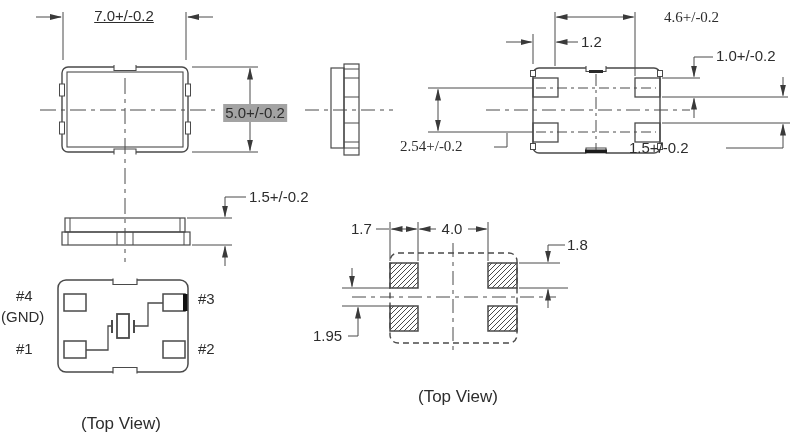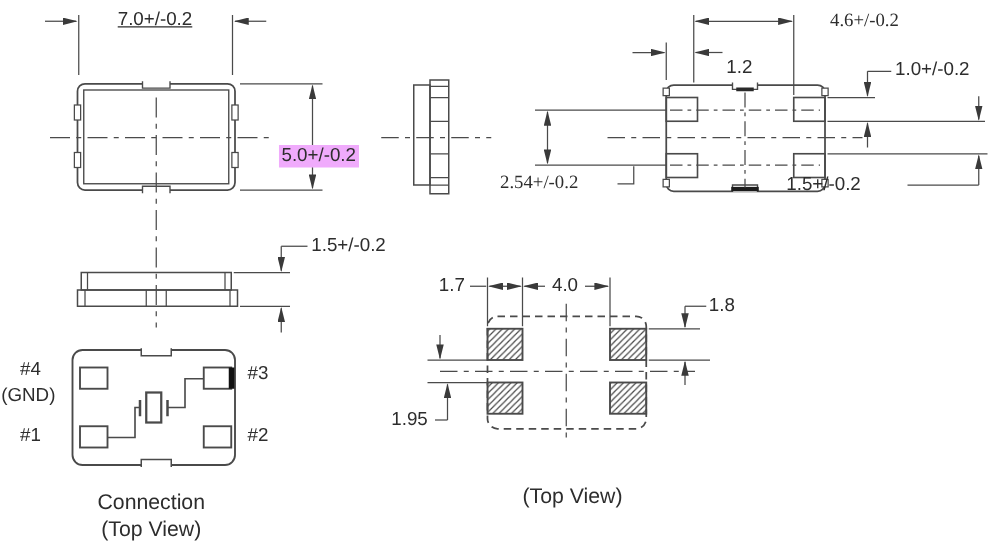--- a/index.html
+++ b/index.html
@@ -2,21 +2,21 @@
 <html><head>
 <meta charset="utf-8">
 <style>
   html,body{margin:0;padding:0;background:#fff;}
   #stage{position:relative;width:795px;height:441px;background:#ffffff;overflow:hidden;
          font-family:"Liberation Sans",sans-serif;}
   #linework{position:absolute;left:0;top:0;}
   .lbl{position:absolute;font-size:15px;color:#2d2d2d;white-space:nowrap;line-height:18px;}
   .title{font-size:17px;color:#2d2d2d;}
   .ctr{transform:translateX(-50%);}
-  .whitebg{background:#f0abfc;padding:0 2px;margin-top:12px;}
+  .whitebg{background:#a3a3a3;padding:0 2px;}
 </style>
 </head>
 <body>
 
 <div id="stage">
 
   <svg id="linework" width="795" height="441" viewBox="0 0 795 441">
     <defs>
       <marker id="ah" viewBox="0 0 12 6" refX="11" refY="3" markerWidth="12" markerHeight="6" orient="auto-start-reverse" markerUnits="strokeWidth">
         <path d="M0,0 L12,3 L0,6 Z" fill="#3a3a3a"></path>
@@ -173,31 +173,30 @@
       <path d="M348,336 H358"></path>
       <line x1="358" y1="336" x2="358" y2="307.5" marker-end="url(#ah)"></line>
     </g>
   </svg>
 
   <span class="lbl ctr" style="left:124px;top:7px;text-decoration:underline;">7.0+/-0.2</span>
   <span class="lbl ctr whitebg" style="left:255px;top:104px;">5.0+/-0.2</span>
   <span class="lbl" style="left:249px;top:188px;">1.5+/-0.2</span>
 
   <span class="lbl" style="left:664px;top:8px;font-family:Liberation Serif, serif;">4.6+/-0.2</span>
-  <span class="lbl" style="left:581px;top:33px;margin-top:12px;">1.2</span>
+  <span class="lbl" style="left:581px;top:33px;">1.2</span>
   <span class="lbl" style="left:716px;top:47px;">1.0+/-0.2</span>
   <span class="lbl" style="left:400px;top:137px;font-family:Liberation Serif, serif;">2.54+/-0.2</span>
   <span class="lbl" style="left:629px;top:139px;">1.5+/-0.2</span>
 
   <span class="lbl" style="left:16px;top:287px;">#4</span>
   <span class="lbl" style="left:1px;top:308px;">(GND)</span>
   <span class="lbl" style="left:16px;top:340px;">#1</span>
   <span class="lbl" style="left:198px;top:290px;">#3</span>
   <span class="lbl" style="left:198px;top:340px;">#2</span>
-  <span class="lbl title ctr" style="left:121px;top:393px;">Connection</span>
   <span class="lbl title ctr" style="left:121px;top:415px;">(Top View)</span>
 
   <span class="lbl" style="left:351px;top:220px;">1.7</span>
   <span class="lbl ctr" style="left:452px;top:220px;text-align:center;">4.0</span>
   <span class="lbl" style="left:567px;top:236px;">1.8</span>
   <span class="lbl" style="left:313px;top:327px;">1.95</span>
   <span class="lbl title ctr" style="left:458px;top:388px;">(Top View)</span>
 
 </div>
 

